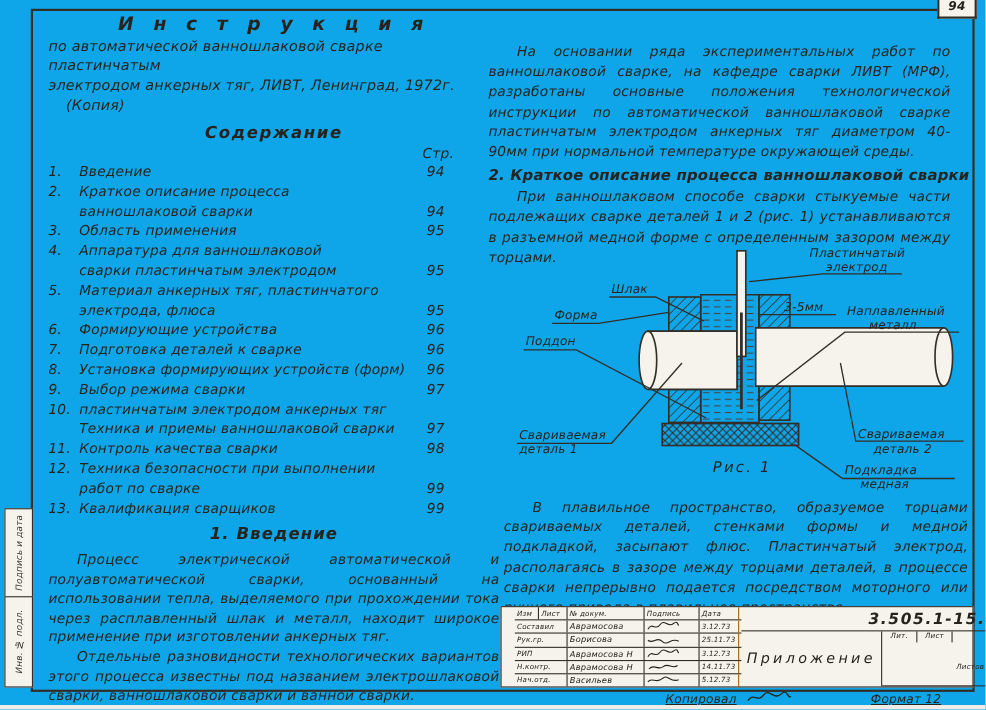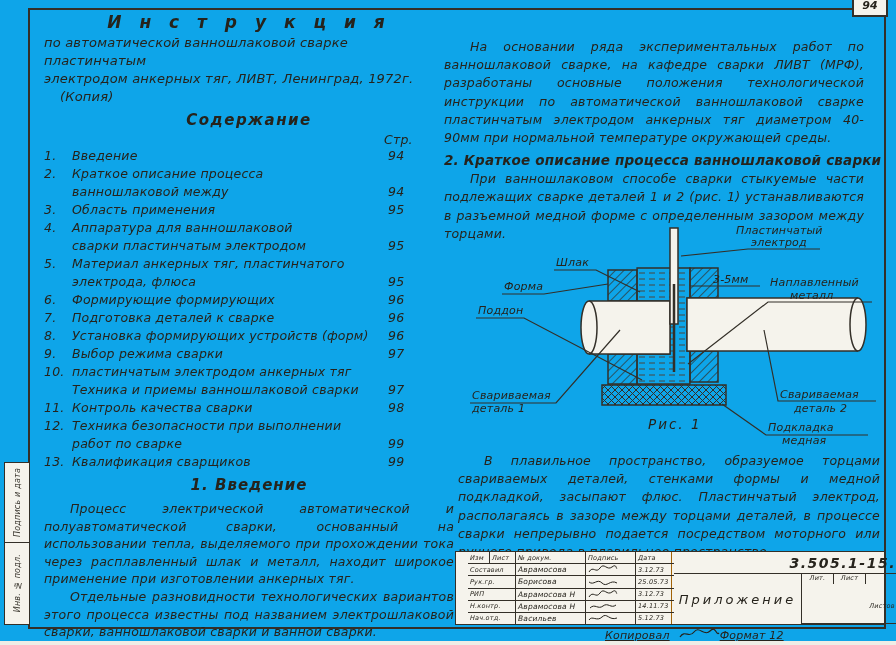--- a/index.html
+++ b/index.html
@@ -59,21 +59,21 @@
   .lit-cell:last-child{border-right:none;margin-top:28px;}
   .lit-val{height:11px;font-size:8.5px;line-height:10px;font-weight:bold;}
   .lit-split{display:flex;}
   .lit-split i{flex:1;border-right:1px solid #332f28;height:100%;}
   .lit-split i:last-child{border-right:none;}
   .org{flex:1;display:flex;flex-direction:column;align-items:center;justify-content:center;}
   .org .nm{font-size:10px;font-weight:bold;font-style:normal;letter-spacing:.5px;}
   .org .ct{font-size:9px;}
   .copied-row{position:absolute;left:455px;top:628px;width:430px;display:flex;align-items:center;font-size:11px;}
   .copied-row .lbl{margin-left:150px;}
-  .copied-row .fmt{}
+  .copied-row .fmt{margin-left:72px;}
   .underln{text-decoration:underline;}
 </style>
 </head>
 <body>
 
 <div class="sheet">
   <div class="frame"></div>
   <div class="pagenum-box">94</div>
 
   <div class="mcell m1">
@@ -97,21 +97,21 @@
           <div class="toc-text">
             <div>Введение</div>
             <div></div>
           </div>
           <div class="toc-page">94</div>
         </div>
       <div class="toc-row">
           <div class="toc-num">2.</div>
           <div class="toc-text">
             <div>Краткое описание процесса</div>
-            <div>ванношлаковой между</div>
+            <div>ванношлаковой сварки</div>
           </div>
           <div class="toc-page">94</div>
         </div>
       <div class="toc-row">
           <div class="toc-num">3.</div>
           <div class="toc-text">
             <div>Область применения</div>
             <div></div>
           </div>
           <div class="toc-page">95</div>
@@ -128,21 +128,21 @@
           <div class="toc-num">5.</div>
           <div class="toc-text">
             <div>Материал анкерных тяг, пластинчатого</div>
             <div>электрода, флюса</div>
           </div>
           <div class="toc-page">95</div>
         </div>
       <div class="toc-row">
           <div class="toc-num">6.</div>
           <div class="toc-text">
-            <div>Формирующие формирующих</div>
+            <div>Формирующие устройства</div>
             <div></div>
           </div>
           <div class="toc-page">96</div>
         </div>
       <div class="toc-row">
           <div class="toc-num">7.</div>
           <div class="toc-text">
             <div>Подготовка деталей к сварке</div>
             <div></div>
           </div>
@@ -297,21 +297,21 @@
         <div class="sc w36 last">3.12.73</div>
       </div>
       <div class="srow">
         <div class="sc w48">Рук.гр.</div>
         <div class="sc w70 name">Борисова</div>
         <div class="sc w50 sig">
             <svg width="30" height="9" viewBox="0 0 30 9">
               <path d="M1,5 C6,9 9,1 14,6 S22,2 29,6" stroke="#26231c" stroke-width="1" fill="none"></path>
             </svg>
           </div>
-        <div class="sc w36 last">25.05.73</div>
+        <div class="sc w36 last">25.11.73</div>
       </div>
       <div class="srow">
         <div class="sc w48">РИП</div>
         <div class="sc w70 name">Аврамосова Н</div>
         <div class="sc w50 sig">
             <svg width="30" height="9" viewBox="0 0 30 9">
               <path d="M1,7 C5,0 8,9 12,3 S19,6 24,2 28,5 29,3" stroke="#26231c" stroke-width="1" fill="none"></path>
             </svg>
           </div>
         <div class="sc w36 last">3.12.73</div>

